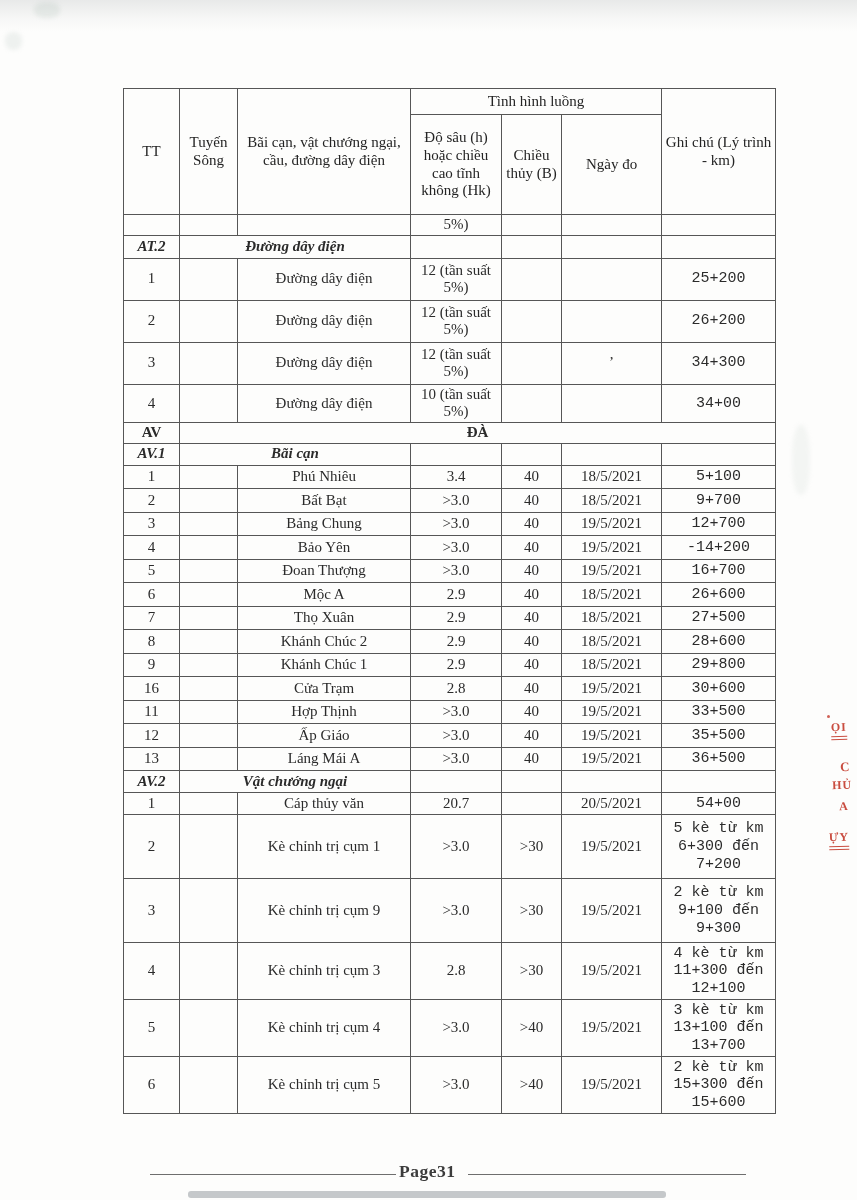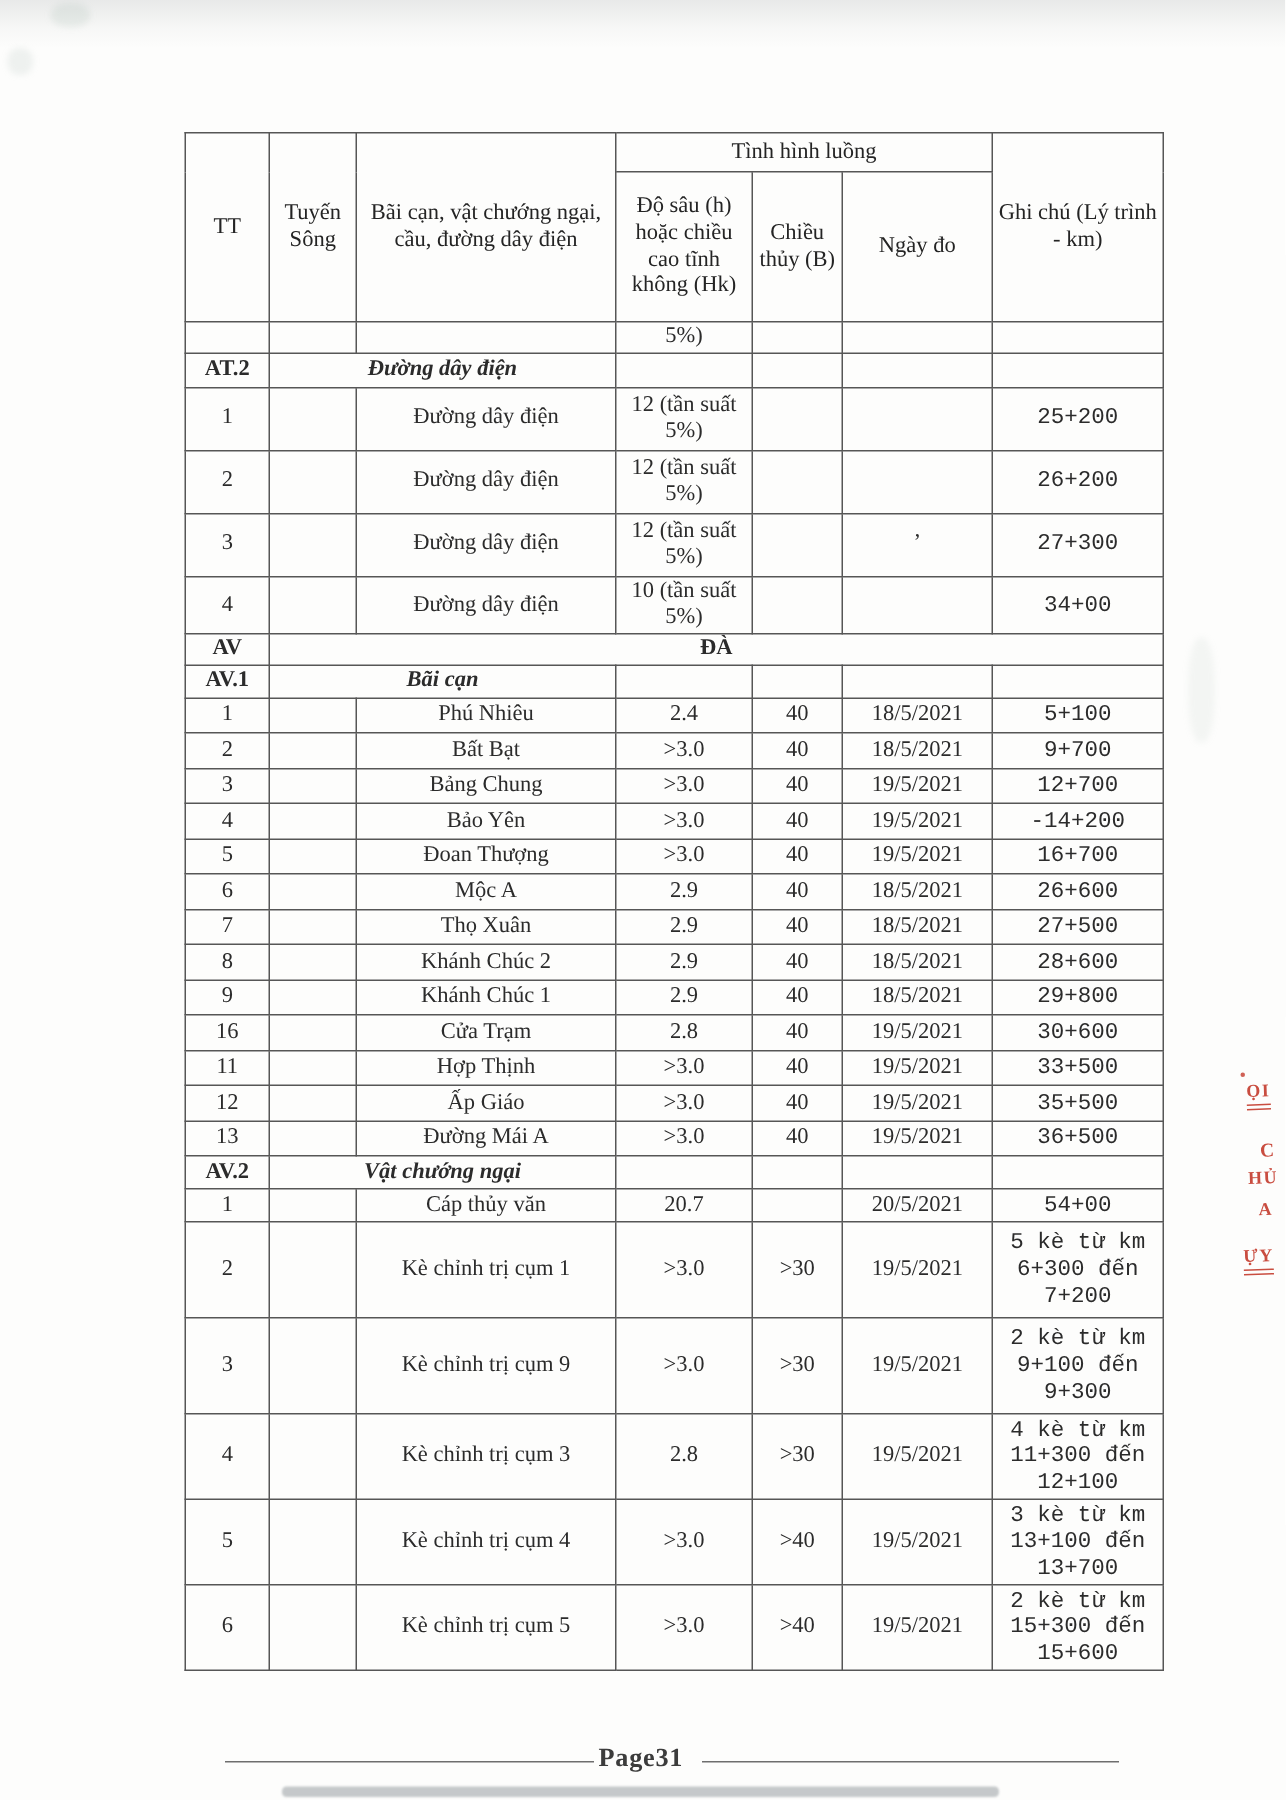--- a/index.html
+++ b/index.html
@@ -18,21 +18,21 @@
   }
   table.main th,table.main td{
     border:1px solid #565656;padding:1px 3px;text-align:center;vertical-align:middle;
     font-size:15px;line-height:1.18;overflow:hidden;word-wrap:break-word;
   }
   table.main th{font-weight:normal;color:#242424;}
   tr.hdr-group{height:26px;}
   tr.hdr-sub{height:100px;}
   td.name{text-align:left;padding-left:9px;}
   td.note{font-size:14.5px;line-height:1.16;font-family:Liberation Mono, monospace;}
-  td.sec-no{font-weight:bold;}
+  td.sec-no{font-weight:bold;font-style:italic;}
   td.sec-lbl{font-weight:bold;font-style:italic;text-align:left;padding-left:9px;}
   td.sec-no.plain,td.sec-lbl.plain{font-style:normal;}
   td.songv{border-top:none;border-bottom:none;}
   
   .stamp-frag{
     position:absolute;color:#c43a2c;font-weight:bold;letter-spacing:1px;
     font-family:"Liberation Serif","DejaVu Serif",serif;transform:rotate(-2deg);
     opacity:0.9;white-space:nowrap;
   }
   .stamp-frag.u::after{
@@ -126,21 +126,21 @@
           <td></td>
           <td class="note">26+200</td>
         </tr>
         <tr style="height: 42px;">
           <td>3</td>
           <td class="songv"></td>
           <td class="name">Đường dây điện</td>
           <td>12 (tần suất 5%)</td>
           <td></td>
           <td class="date-mark">’</td>
-          <td class="note">27+300</td>
+          <td class="note">34+300</td>
         </tr>
         <tr style="height: 36px;">
           <td>4</td>
           <td class="songv"></td>
           <td class="name">Đường dây điện</td>
           <td>10 (tần suất 5%)</td>
           <td></td>
           <td></td>
           <td class="note">34+00</td>
         </tr>
@@ -153,21 +153,21 @@
           <td class="sec-lbl" colspan="2">Bãi cạn</td>
           <td></td>
           <td></td>
           <td></td>
           <td></td>
         </tr>
         <tr style="height: 23.5px;">
           <td>1</td>
           <td class="songv"></td>
           <td class="name">Phú Nhiêu</td>
-          <td>2.4</td>
+          <td>3.4</td>
           <td>40</td>
           <td>18/5/2021</td>
           <td class="note">5+100</td>
         </tr>
         <tr style="height: 23.5px;">
           <td>2</td>
           <td class="songv"></td>
           <td class="name">Bất Bạt</td>
           <td>&gt;3.0</td>
           <td>40</td>
@@ -260,21 +260,21 @@
           <td class="songv"></td>
           <td class="name">Ấp Giáo</td>
           <td>&gt;3.0</td>
           <td>40</td>
           <td>19/5/2021</td>
           <td class="note">35+500</td>
         </tr>
         <tr style="height: 23.5px;">
           <td>13</td>
           <td class="songv"></td>
-          <td class="name">Đường Mái A</td>
+          <td class="name">Láng Mái A</td>
           <td>&gt;3.0</td>
           <td>40</td>
           <td>19/5/2021</td>
           <td class="note">36+500</td>
         </tr>
         <tr style="height: 22px;">
           <td class="sec-no">AV.2</td>
           <td class="sec-lbl" colspan="2">Vật chướng ngại</td>
           <td></td>
           <td></td>

